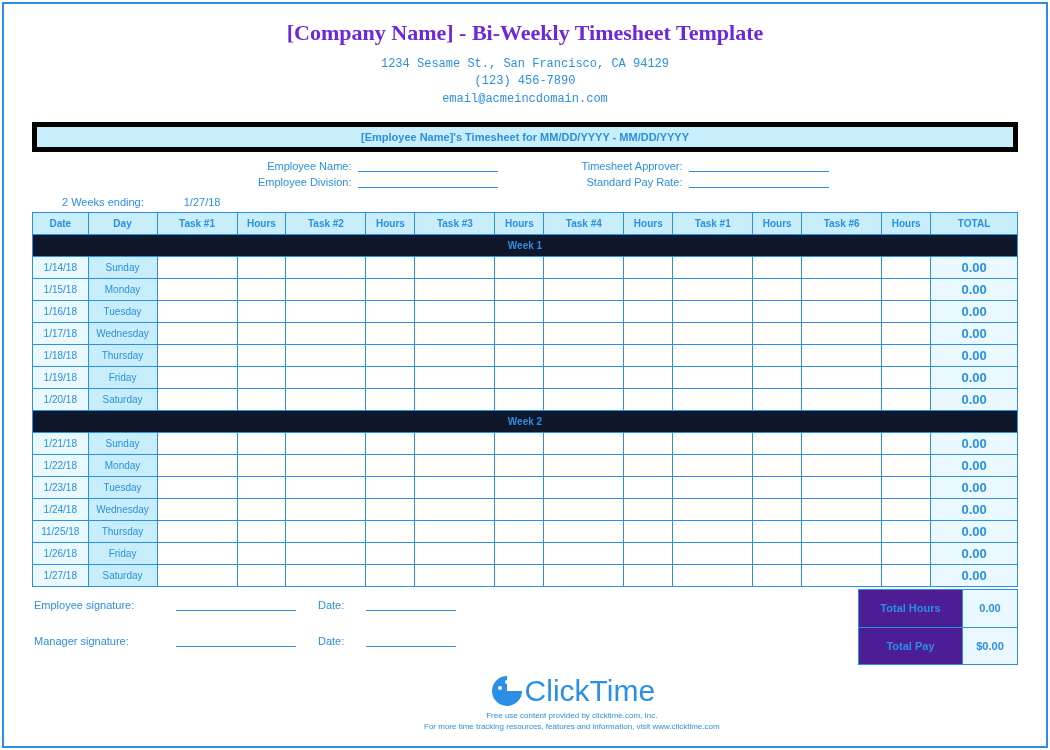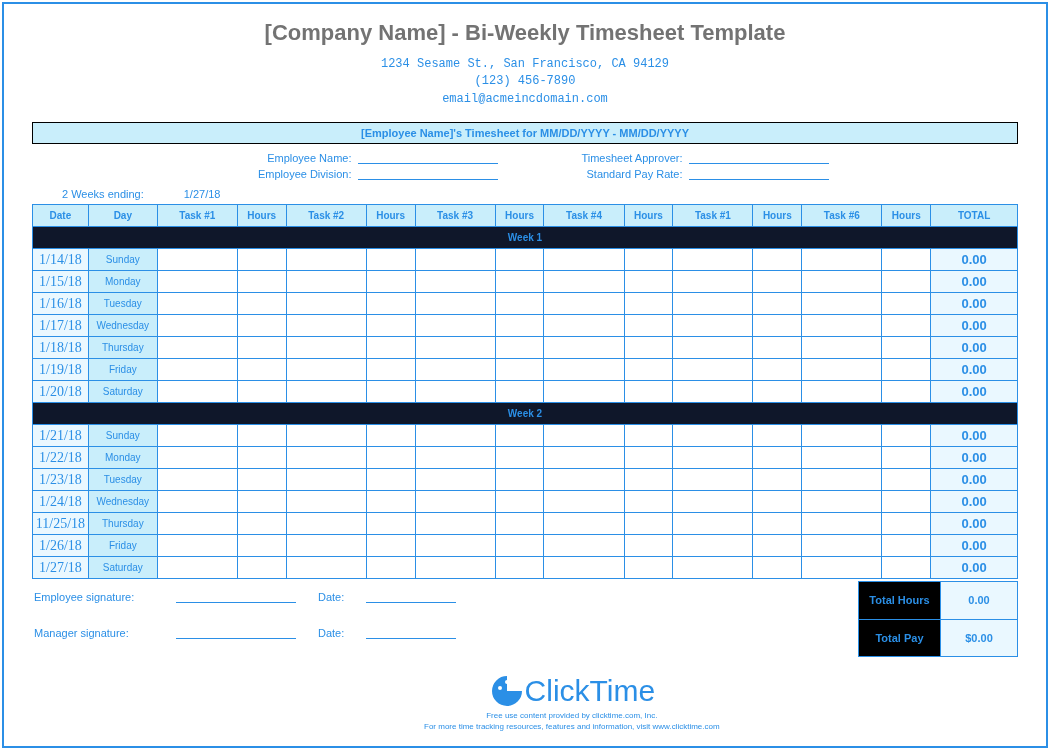--- a/index.html
+++ b/index.html
@@ -13,37 +13,37 @@
   .frame {
     border: 2px solid #2b8fe6;
     width: 1046px;
     height: 746px;
     margin: 2px;
     padding: 10px 28px 8px 28px;
     position: relative;
   }
   .title {
     text-align: center;
-    color: #737373;
-    font-family: Liberation Sans, sans-serif;
+    color: #6d28d9;
+    font-family: Liberation Serif, serif;
     font-weight: bold;
     font-size: 22px;
     margin-top: 6px;
     margin-bottom: 10px;
   }
   .hdr-info {
     text-align: center;
     color: #2b8fe6;
     font-size: 12px;
     line-height: 1.45;
     margin-bottom: 14px;
     font-family: Liberation Mono, monospace;
   }
   .subheader {
-    border: 1px solid #000000;
+    border: 5px solid #000000;
     background: #c9eefb;
     color: #2b8fe6;
     text-align: center;
     font-size: 11px;
     padding: 4px 0;
     margin-bottom: 6px;
     font-weight: bold;
   }
   .empfields {
     display: flex;
@@ -80,21 +80,21 @@
     background: #c9eefb;
     font-weight: bold;
     height: 22px;
   }
   .weekhdr td {
     background: #0f172a;
     font-weight: bold;
     height: 16px;
     font-size: 10px;
   }
-  .datecell { background: #eaf8ff; font-size: 14px; width: 50px; font-family: Liberation Serif, serif; }
+  .datecell { background: #eaf8ff; font-size: 10px; width: 50px; }
   .daycell { background: #c9eefb; width: 62px; }
   .taskcell { width: 72px; }
   .hourscell { width: 44px; }
   .totalcell { background: #eaf8ff; font-weight: bold; font-size: 13px; color: #2b8fe6; width: 78px; }
   .summary {
     display: grid;
     grid-template-columns: 1fr 160px;
     margin-top: 2px;
   }
   .sigarea { padding: 4px 0 0 2px; }
@@ -108,21 +108,21 @@
   }
   .sigline { border-bottom: 1px solid #2b8fe6; height: 18px; }
   .sumtable { border-collapse: collapse; width: 160px; }
   .sumtable td {
     border: 1px solid #2b8fe6;
     font-size: 11px;
     text-align: center;
     height: 22px;
     color: #2b8fe6;
   }
-  .sumlabel { background: #000000; font-weight: bold; width: 82px; }
+  .sumlabel { background: #4c1d95; font-weight: bold; width: 104px; }
   .sumval { background: #eaf8ff; font-weight: bold; }
   .logo-area {
     position: absolute;
     bottom: 14px;
     left: 420px;
     display: flex;
     flex-direction: column;
     align-items: center;
   }
   .logo {

